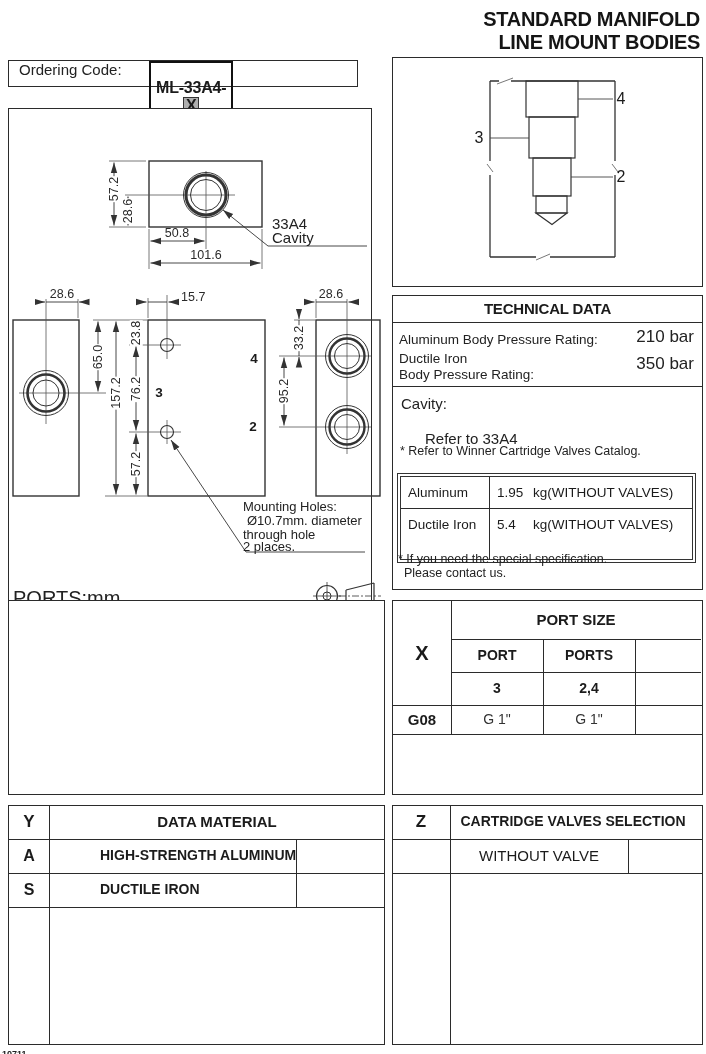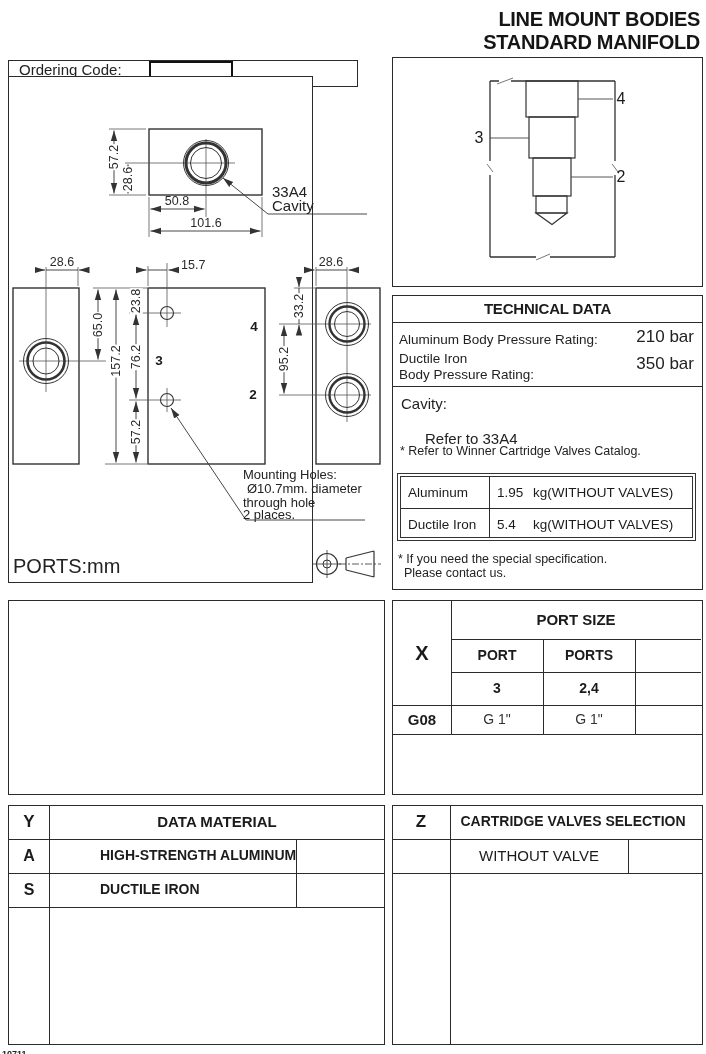--- a/index.html
+++ b/index.html
@@ -23,53 +23,53 @@
             font-weight:bold;font-size:16px;letter-spacing:-0.2px;flex-direction:column;}
   .ph{background:#aeaeae;border:1.1px solid #333;padding:0 2px;margin:0 1px;line-height:16px;display:inline-block;}
   .mid{margin-left:4px;}
   svg{position:absolute;left:0;top:0;}
   .note{position:absolute;font-size:13px;color:#222;line-height:1.08;transform:translate(0,-50%);white-space:nowrap;}
   .unit{position:absolute;font-size:20px;color:#222;}
   .tdh{position:absolute;width:100%;text-align:center;top:4px;font-weight:bold;font-size:15px;letter-spacing:-0.2px;}
   .tlabel{position:absolute;font-size:13.5px;color:#222;white-space:nowrap;}
   .tvalue{position:absolute;font-size:17px;color:#222;white-space:nowrap;}
   .note-s{position:absolute;font-size:12.5px;color:#222;white-space:nowrap;}
-  .wtbl{position:absolute;left:4px;top:177px;width:299px;height:68px;border:1.2px solid #333;
+  .wtbl{position:absolute;left:4px;top:177px;width:299px;height:90px;border:1.2px solid #333;
         box-sizing:border-box;padding:2px;}
   .wtbl-in{position:relative;width:100%;height:100%;border:1.2px solid #333;box-sizing:border-box;}
   .wrow{position:absolute;left:0;width:100%;height:31px;display:flex;align-items:center;}
   .wmat{width:88px;padding-left:7px;font-size:13.5px;box-sizing:border-box;}
   .wnum{width:36px;padding-left:8px;font-size:13.5px;}
   .wunit{font-size:13.5px;}
   .bold{font-weight:bold;}
   .footer{position:absolute;left:2px;top:1049px;height:5px;overflow:hidden;font-size:9px;font-weight:bold;color:#222;}
 </style>
 </head>
 <body>
 
 <div class="page">
 
   <div class="title">
+    <div>STANDARD MANIFOLD</div>
     <div>LINE MOUNT BODIES</div>
-    <div>STANDARD MANIFOLD</div>
   </div>
 
   <div class="box ord" style="left:8px;top:60px;width:350px;height:27px;">
     <span class="ord-label">Ordering Code:</span>
     <span class="ord-code">
         <span>ML-33A4-</span>
         <span class="ph">X</span>
         <span>-</span>
         <span class="ph">Y</span>
         <span class="mid">11-</span>
         <span class="ph">Z</span>
       </span>
   </div>
 
-  <div class="box" style="left:8px;top:76px;width:305px;height:507px;">
+  <div class="box" style="left:8px;top:108px;width:364px;height:507px;">
     <svg width="374" height="504" viewBox="0 0 374 504">
       <defs>
         <marker id="ahL" markerUnits="userSpaceOnUse" markerWidth="11" markerHeight="8" refX="10.5" refY="4" orient="auto">
           <path d="M0,0.8 L10.5,4 L0,7.2 Z" fill="#333"></path>
         </marker>
       </defs>
 
       <g fill="none" stroke="#333" stroke-width="1.4">
         <rect x="140" y="52" width="113" height="66"></rect>
         <rect x="4" y="211" width="66" height="176"></rect>

